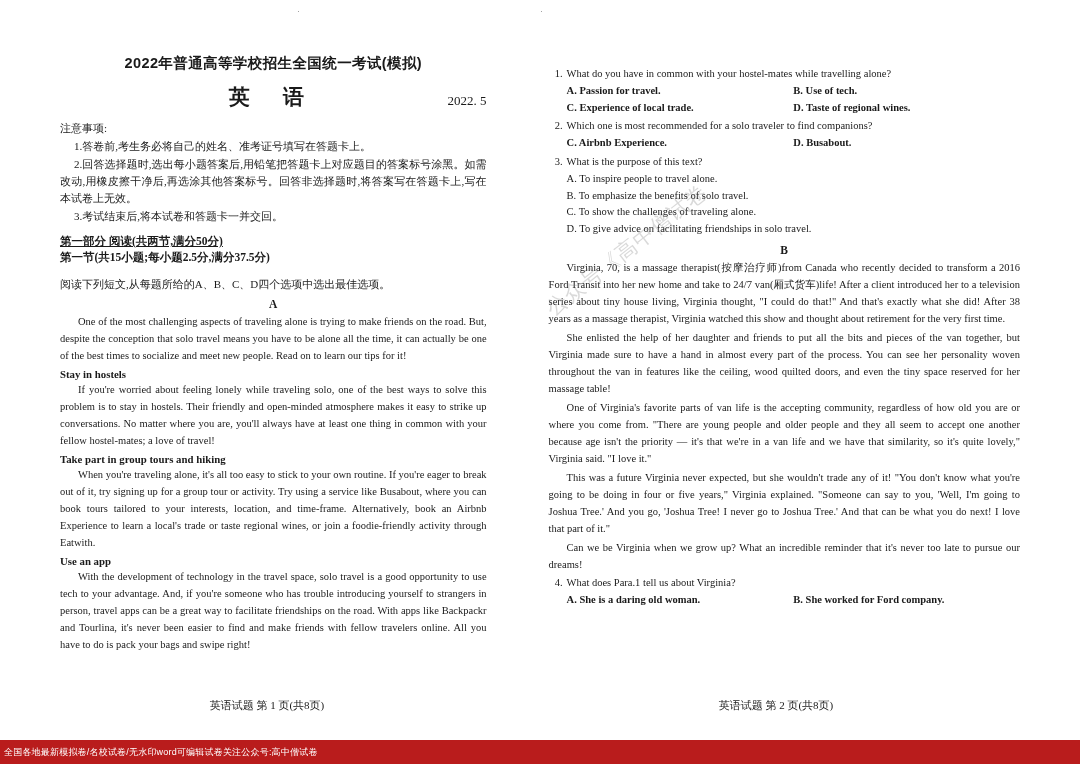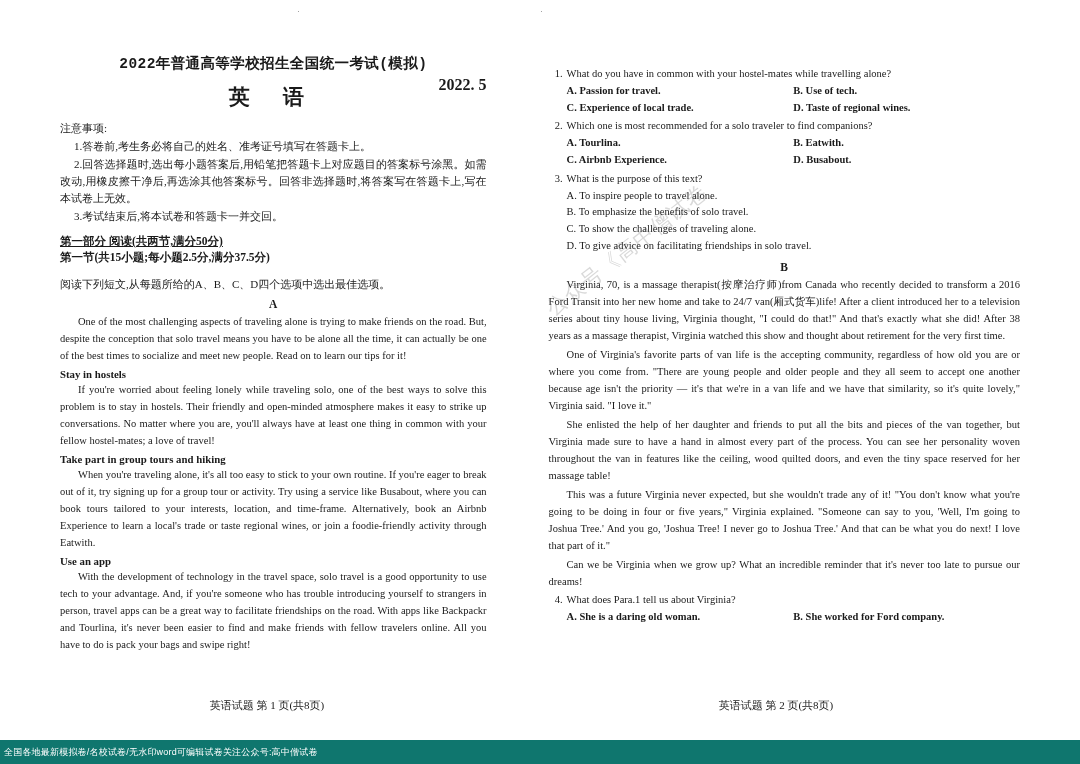--- a/index.html
+++ b/index.html
@@ -39,38 +39,38 @@
   .col-right {
     width: 552px;
     padding: 48px 34px 0 34px;
   }
   .exam-title {
     text-align: center;
     font-size: 14.5px;
     font-weight: bold;
     letter-spacing: 0.4px;
     margin: 0 0 6px 0;
-    font-family: Liberation Mono, monospace;
+    font-family: Liberation Sans, sans-serif;
   }
   .subject-row {
     position: relative;
     text-align: center;
     margin: 10px 0 4px 0;
   }
   .subject {
     font-size: 21px;
     font-weight: bold;
     letter-spacing: 14px;
   }
   .subject-date {
     position: absolute;
     right: 0;
-    bottom: 17px;
-    font-size: 16px;
-    font-weight: bold;
+    bottom: 2px;
+    font-size: 13px;
+    font-weight: normal;
     letter-spacing: 0;
   }
   .notice-head {
     font-size: 11px;
     margin: 10px 0 2px 0;
   }
   .notice-list {
     font-size: 11px;
     line-height: 1.55;
     text-align: justify;
@@ -172,21 +172,21 @@
   .footer-cell.right {
     width: 552px;
     box-sizing: border-box;
   }
   .bottom-bar {
     position: absolute;
     left: 0;
     bottom: 0;
     width: 1080px;
     height: 24px;
-    background: #0f766e;
+    background: #b91c1c;
     color: #ffffff;
     font-size: 9px;
     font-family: "Liberation Sans", sans-serif;
     display: flex;
     align-items: center;
     padding-left: 4px;
     box-sizing: border-box;
     letter-spacing: 0.2px;
   }
   .watermark {
@@ -273,24 +273,20 @@
           <span class="opt">D. Taste of regional wines.</span>
         </div>
       </div>
 
       <div class="q-block">
         <div class="q-stem">
           <span class="q-num">2.</span>
           <span class="q-text">Which one is most recommended for a solo traveler to find companions?</span>
         </div>
         <div class="opts-two">
-          <span class="opt">A. Tourlina.</span>
-          <span class="opt">B. Eatwith.</span>
-        </div>
-        <div class="opts-two">
           <span class="opt">C. Airbnb Experience.</span>
           <span class="opt">D. Busabout.</span>
         </div>
       </div>
 
       <div class="q-block">
         <div class="q-stem">
           <span class="q-num">3.</span>
           <span class="q-text">What is the purpose of this text?</span>
         </div>
@@ -298,22 +294,22 @@
           <span class="opt">A. To inspire people to travel alone.</span>
           <span class="opt">B. To emphasize the benefits of solo travel.</span>
           <span class="opt">C. To show the challenges of traveling alone.</span>
           <span class="opt">D. To give advice on facilitating friendships in solo travel.</span>
         </div>
       </div>
 
       <div class="part-letter">B</div>
 
       <div class="para">Virginia, 70, is a massage therapist(按摩治疗师)from Canada who recently decided to transform a 2016 Ford Transit into her new home and take to 24/7 van(厢式货车)life! After a client introduced her to a television series about tiny house living, Virginia thought, "I could do that!" And that's exactly what she did! After 38 years as a massage therapist, Virginia watched this show and thought about retirement for the very first time.</div>
+      <div class="para">She enlisted the help of her daughter and friends to put all the bits and pieces of the van together, but Virginia made sure to have a hand in almost every part of the process. You can see her personality woven throughout the van in features like the ceiling, wood quilted doors, and even the tiny space reserved for her massage table!</div>
       <div class="para">One of Virginia's favorite parts of van life is the accepting community, regardless of how old you are or where you come from. "There are young people and older people and they all seem to accept one another because age isn't the priority — it's that we're in a van life and we have that similarity, so it's quite lovely," Virginia said. "I love it."</div>
-      <div class="para">She enlisted the help of her daughter and friends to put all the bits and pieces of the van together, but Virginia made sure to have a hand in almost every part of the process. You can see her personality woven throughout the van in features like the ceiling, wood quilted doors, and even the tiny space reserved for her massage table!</div>
       <div class="para">This was a future Virginia never expected, but she wouldn't trade any of it! "You don't know what you're going to be doing in four or five years," Virginia explained. "Someone can say to you, 'Well, I'm going to Joshua Tree.' And you go, 'Joshua Tree! I never go to Joshua Tree.' And that can be what you do next! I love that part of it."</div>
       <div class="para">Can we be Virginia when we grow up? What an incredible reminder that it's never too late to pursue our dreams!</div>
 
       <div class="q-block">
         <div class="q-stem">
           <span class="q-num">4.</span>
           <span class="q-text">What does Para.1 tell us about Virginia?</span>
         </div>
         <div class="opts-two">
           <span class="opt">A. She is a daring old woman.</span>

